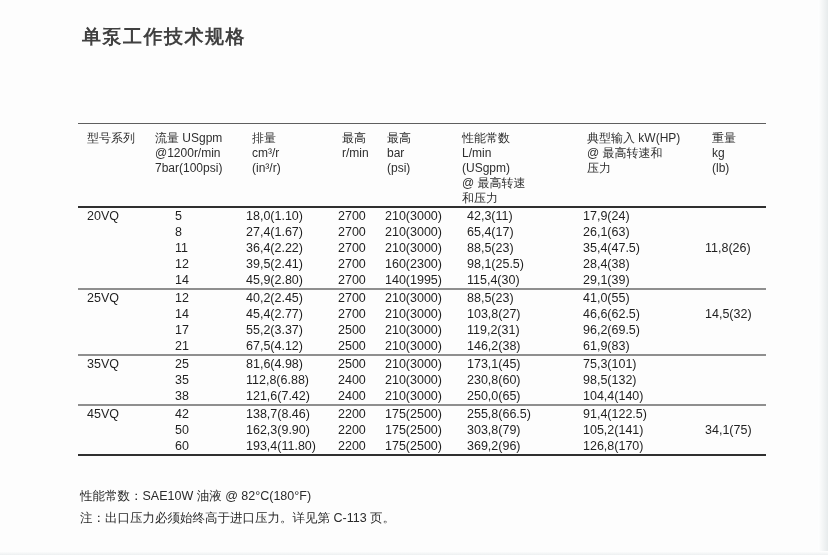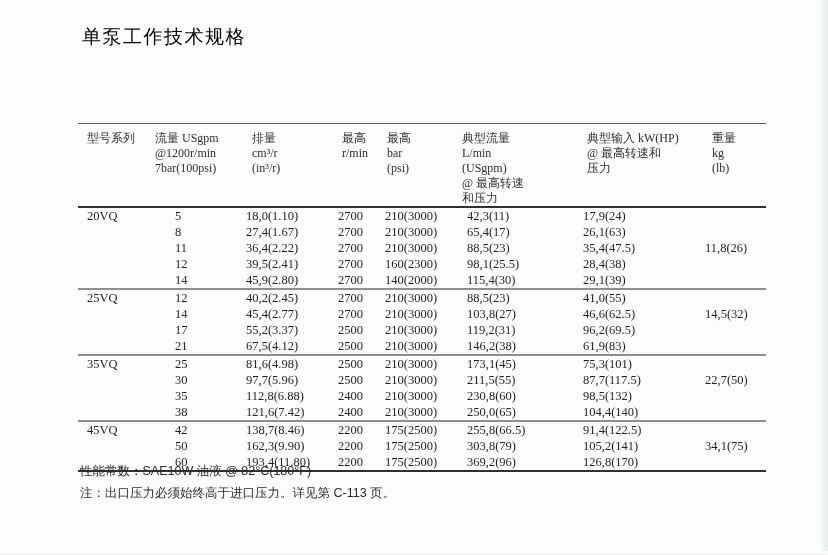--- a/index.html
+++ b/index.html
@@ -19,28 +19,27 @@
   .edge-right {
     position: absolute; top: 0; right: 0; width: 10px; height: 100%;
     background: linear-gradient(to right, #ffffff, #e7ebec);
   }
   .edge-bottom {
     position: absolute; left: 0; bottom: 0; width: 100%; height: 4px;
     background: linear-gradient(to bottom, #ffffff, #edf0f1);
   }
   .title {
     position: absolute; left: 82px; top: 24px;
-    font-size: 19px; font-weight: 400; letter-spacing: 1.5px; color: #000000;
+    font-size: 19px; font-weight: 700; letter-spacing: 1.5px; color: #404040;
   }
   table.spec {
     position: absolute; left: 78px; top: 123px; width: 688px;
     border-collapse: collapse; table-layout: fixed;
     border-top: 1px solid #5f5f5f;
     border-bottom: 2px solid #303030;
-    font-family: Liberation Serif, serif;
   }
   thead tr { border-bottom: 2px solid #303030; }
   tbody.group { border-top: 2px solid #8f8f8f; }
   th {
     vertical-align: top; height: 76px; padding-top: 7px;
     font-weight: 400; font-size: 12px; line-height: 15px;
     text-align: left; color: #2e2e2e; white-space: nowrap;
   }
   td {
     height: 16px; font-size: 12.5px; line-height: 16px;
@@ -48,21 +47,21 @@
   }
   
   th.c1 { padding-left: 9px; }  td.c1 { padding-left: 9px; }
   th.c2 { padding-left: 5px; }  td.c2 { padding-left: 25px; }
   th.c3 { padding-left: 14px; } td.c3 { padding-left: 8px; }
   th.c4 { padding-left: 8px; }  td.c4 { padding-left: 4px; margin-left: 9px; }
   th.c5 { padding-left: 5px; }  td.c5 { padding-left: 3px; }
   th.c6 { padding-left: 2px; }  td.c6 { padding-left: 7px; }
   th.c7 { padding-left: 7px; }  td.c7 { padding-left: 3px; }
   th.c8 { padding-left: 7px; }  td.c8 { padding-left: 0; }
-  .notes { position: absolute; left: 80px; top: 463px; }
+  .notes { position: absolute; left: 80px; top: 488px; }
   .notes p { font-size: 12.5px; line-height: 16px; margin-bottom: 6px; color: #2a2a2a; }
 </style>
 </head>
 <body>
 
 <div class="page">
   <h1 class="title">单泵工作技术规格</h1>
 
   <table class="spec">
     <colgroup>
@@ -93,21 +92,21 @@
         <th class="c4">
             <div>最高</div>
             <div>r/min</div>
           </th>
         <th class="c5">
             <div>最高</div>
             <div>bar</div>
             <div>(psi)</div>
           </th>
         <th class="c6">
-            <div>典型流量</div>
+            <div>性能常数</div>
             <div>L/min</div>
             <div>(USgpm)</div>
             <div>@ 最高转速</div>
             <div>和压力</div>
           </th>
         <th class="c7">
             <div>典型输入 kW(HP)</div>
             <div>@ 最高转速和</div>
             <div>压力</div>
           </th>
@@ -157,21 +156,21 @@
           <td class="c5">160(2300)</td>
           <td class="c6">98,1(25.5)</td>
           <td class="c7">28,4(38)</td>
           <td class="c8"></td>
         </tr>
         <tr>
           <td class="c1"></td>
           <td class="c2">14</td>
           <td class="c3">45,9(2.80)</td>
           <td class="c4">2700</td>
-          <td class="c5">140(2000)</td>
+          <td class="c5">140(1995)</td>
           <td class="c6">115,4(30)</td>
           <td class="c7">29,1(39)</td>
           <td class="c8"></td>
         </tr>
       </tbody>
       <tbody class="group">
         <tr>
           <td class="c1">25VQ</td>
           <td class="c2">12</td>
           <td class="c3">40,2(2.45)</td>
@@ -215,30 +214,20 @@
       <tbody class="group">
         <tr>
           <td class="c1">35VQ</td>
           <td class="c2">25</td>
           <td class="c3">81,6(4.98)</td>
           <td class="c4">2500</td>
           <td class="c5">210(3000)</td>
           <td class="c6">173,1(45)</td>
           <td class="c7">75,3(101)</td>
           <td class="c8"></td>
-        </tr>
-        <tr>
-          <td class="c1"></td>
-          <td class="c2">30</td>
-          <td class="c3">97,7(5.96)</td>
-          <td class="c4">2500</td>
-          <td class="c5">210(3000)</td>
-          <td class="c6">211,5(55)</td>
-          <td class="c7">87,7(117.5)</td>
-          <td class="c8">22,7(50)</td>
         </tr>
         <tr>
           <td class="c1"></td>
           <td class="c2">35</td>
           <td class="c3">112,8(6.88)</td>
           <td class="c4">2400</td>
           <td class="c5">210(3000)</td>
           <td class="c6">230,8(60)</td>
           <td class="c7">98,5(132)</td>
           <td class="c8"></td>

